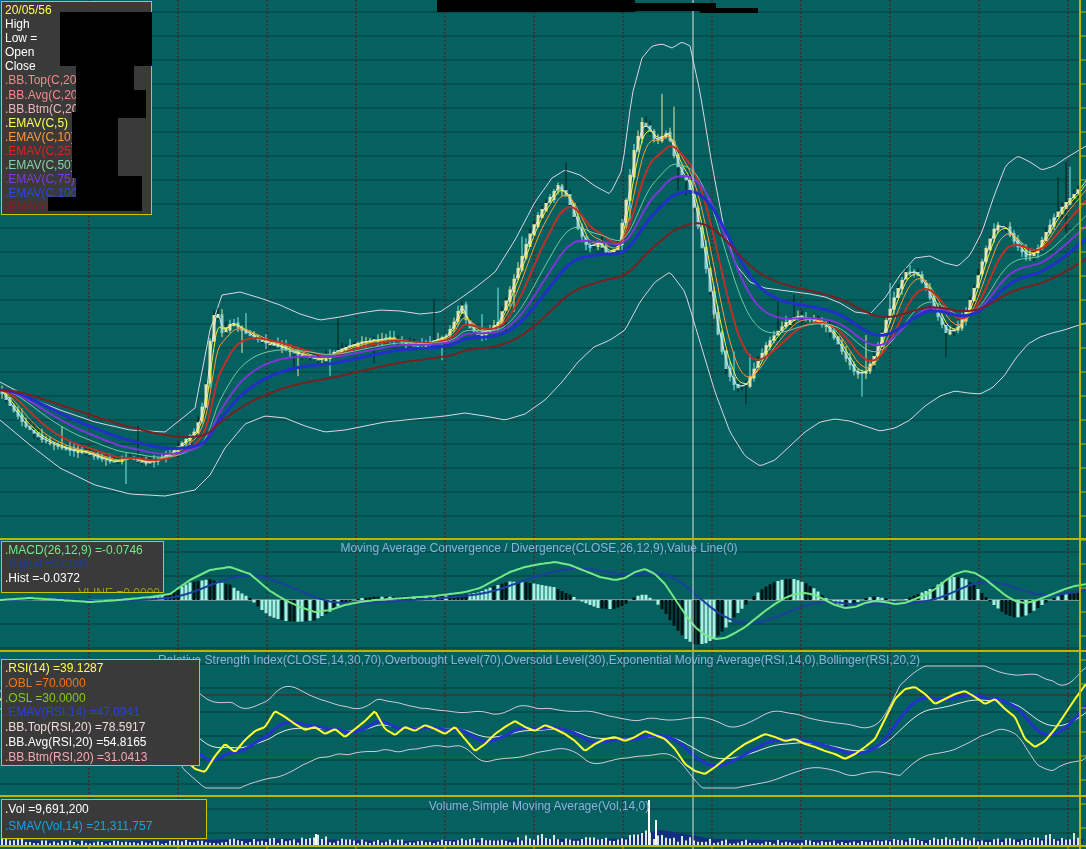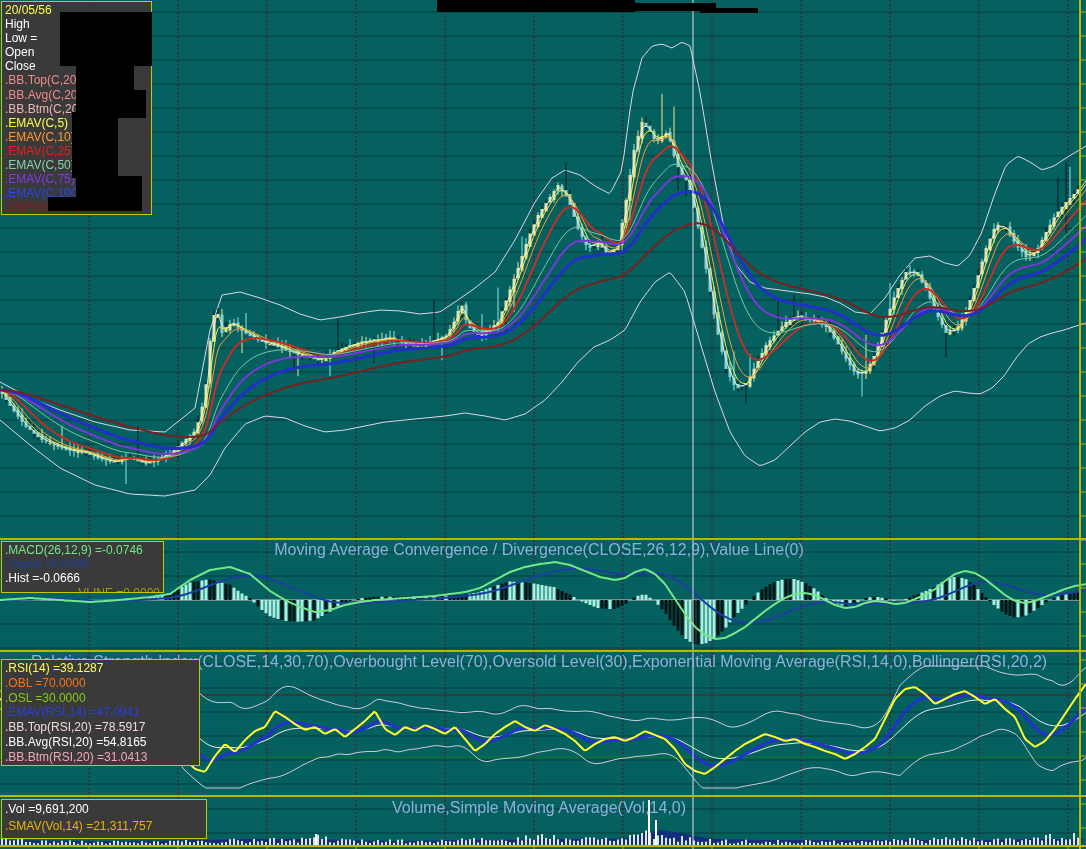--- a/index.html
+++ b/index.html
@@ -9,21 +9,21 @@
   .legend{position:absolute;background:#3a3a3a;border:1px solid #c8c800;box-sizing:border-box;
           padding:1px 3px;font-size:12px;white-space:nowrap;overflow:hidden;z-index:5;}
   #legend-main{left:1px;top:1px;width:151px;height:214px;}
   #legend-main .lrow{line-height:14.1px;}
   #legend-macd{left:1px;top:541px;width:163px;height:52px;}
   #legend-macd .lrow{line-height:14.2px;}
   #legend-rsi{left:1px;top:659px;width:199px;height:107px;}
   #legend-rsi .lrow{line-height:14.8px;}
   #legend-vol{left:1px;top:799px;width:206px;height:40px;}
   #legend-vol .lrow{line-height:17px;}
-  .ptitle{position:absolute;left:0;width:1078px;text-align:center;font-size:16px;z-index:4;}
+  .ptitle{position:absolute;left:0;width:1078px;text-align:center;font-size:12px;z-index:4;}
   #title-macd{top:541px;}
   #title-rsi{top:653px;}
   #title-vol{top:799px;}
   .redact{position:absolute;background:#000;z-index:9;}
 </style>
 </head>
 <body>
 
 <div class="stage">
   <svg id="chart" width="1086" height="849">
@@ -128,35 +128,35 @@
       <div class="lrow" style="color: rgb(255, 152, 56);">.EMAV(C,10)</div>
       <div class="lrow" style="color: rgb(224, 32, 32);">.EMAV(C,25)</div>
       <div class="lrow" style="color: rgb(132, 210, 168);">.EMAV(C,50)</div>
       <div class="lrow" style="color: rgb(130, 56, 232);">.EMAV(C,75)</div>
       <div class="lrow" style="color: rgb(40, 72, 232);">.EMAV(C,100)</div>
       <div class="lrow" style="color: rgb(138, 28, 28);">.EMAV(C,200)</div>
     </div>
   <div class="legend" id="legend-macd">
       <div class="lrow" style="color: rgb(114, 232, 134);">.MACD(26,12,9)   =-0.0746</div>
       <div class="lrow" style="color: rgb(28, 63, 158);">.Signal   =0.0093</div>
-      <div class="lrow" style="color: rgb(255, 255, 255);">.Hist   =-0.0666</div>
+      <div class="lrow" style="color: rgb(255, 255, 255);">.Hist   =-0.0372</div>
       <div class="lrow" style="color: rgb(154, 154, 24); text-align: right;">.VLINE   =0.0000</div>
     </div>
   <div class="legend" id="legend-rsi">
       <div class="lrow" style="color: rgb(255, 255, 80);">.RSI(14)   =39.1287</div>
       <div class="lrow" style="color: #f97316;">.OBL   =70.0000</div>
       <div class="lrow" style="color: #84cc16;">.OSL   =30.0000</div>
       <div class="lrow" style="color: rgb(40, 64, 224);">.EMAV(RSI,14)   =47.0941</div>
       <div class="lrow" style="color: rgb(240, 218, 218);">.BB.Top(RSI,20)   =78.5917</div>
       <div class="lrow" style="color: rgb(255, 255, 255);">.BB.Avg(RSI,20)   =54.8165</div>
       <div class="lrow" style="color: rgb(240, 168, 184);">.BB.Btm(RSI,20)   =31.0413</div>
     </div>
   <div class="legend" id="legend-vol">
       <div class="lrow" style="color: rgb(255, 255, 255);">.Vol   =9,691,200</div>
-      <div class="lrow" style="color: #eab308;">.SMAV(Vol,14)   =21,311,757</div>
+      <div class="lrow" style="color: #0ea5e9;">.SMAV(Vol,14)   =21,311,757</div>
     </div>
   <div class="ptitle" id="title-macd" style="color: rgb(143, 176, 220);">Moving Average Convergence / Divergence(CLOSE,26,12,9),Value Line(0)</div>
   <div class="ptitle" id="title-rsi" style="color: rgb(143, 176, 220);">Relative Strength Index(CLOSE,14,30,70),Overbought Level(70),Oversold Level(30),Exponential Moving Average(RSI,14,0),Bollinger(RSI,20,2)</div>
   <div class="ptitle" id="title-vol" style="color: rgb(143, 176, 220);">Volume,Simple Moving Average(Vol,14,0)</div>
 <div class="redact" style="left: 437px; top: 0px; width: 198px; height: 12px;"></div>
     <div class="redact" style="left: 598px; top: 3px; width: 118px; height: 8px;"></div>
     <div class="redact" style="left: 700px; top: 8px; width: 58px; height: 5px;"></div>
     <div class="redact" style="left: 60px; top: 12px; width: 92px; height: 54px;"></div>
     <div class="redact" style="left: 76px; top: 64px; width: 58px; height: 50px;"></div>
     <div class="redact" style="left: 96px; top: 90px; width: 50px; height: 28px;"></div>

